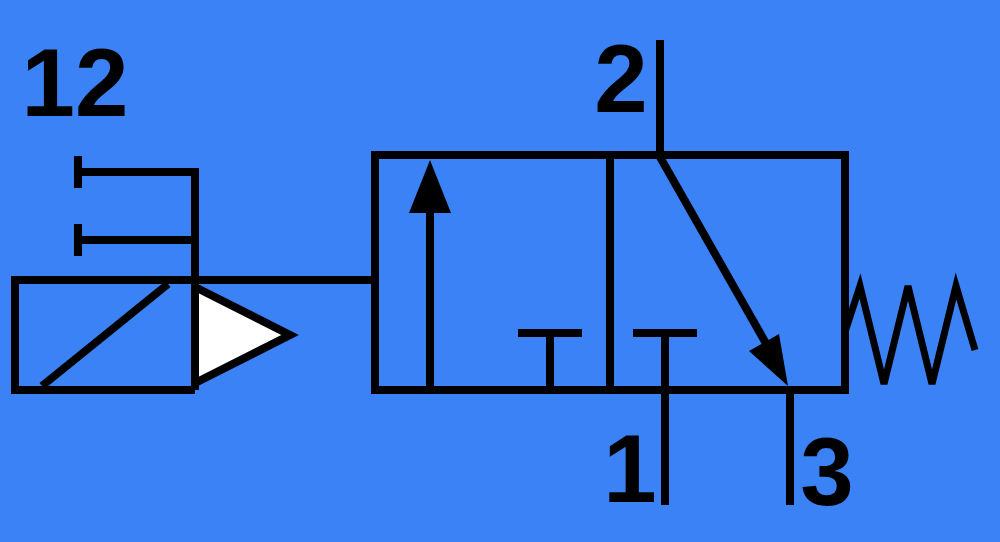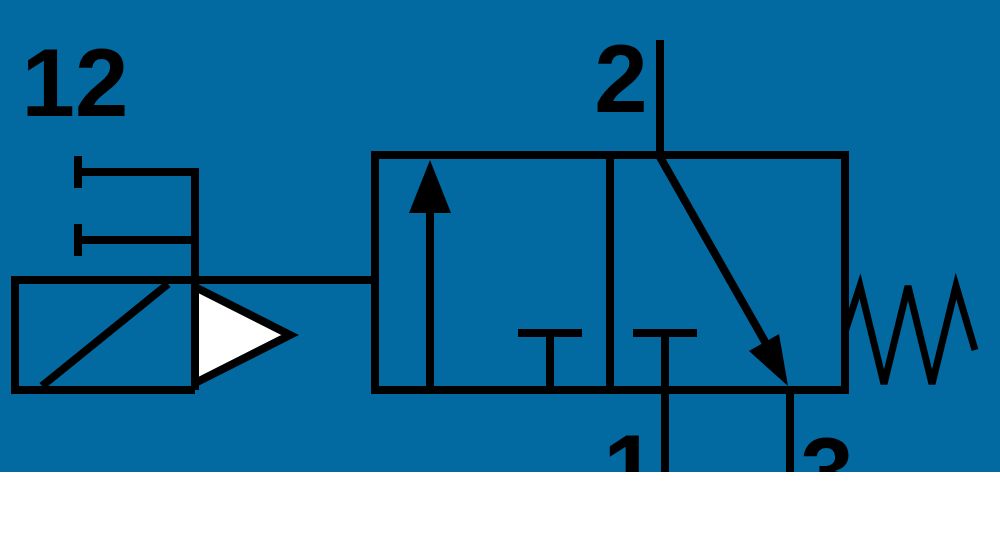--- a/index.html
+++ b/index.html
@@ -3,22 +3,22 @@
 <meta charset="utf-8">
 <style>
   html, body {
     margin: 0;
     padding: 0;
     background: #ffffff;
   }
   .canvas {
     position: relative;
     width: 1000px;
-    height: 472px;
-    background: #0369a1;
+    height: 542px;
+    background: #3b82f6;
     overflow: hidden;
   }
   svg {
     display: block;
   }
   .sym-line {
     stroke: #000000;
     stroke-width: 8;
     fill: none;
     stroke-linecap: butt;

